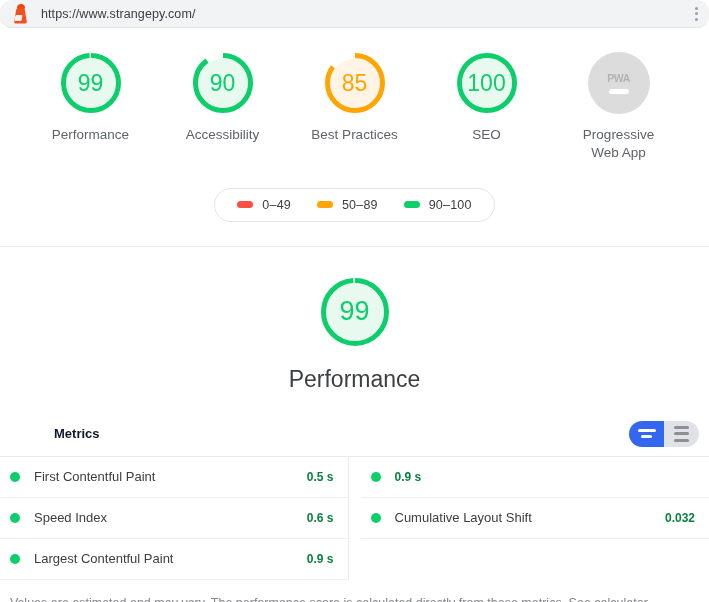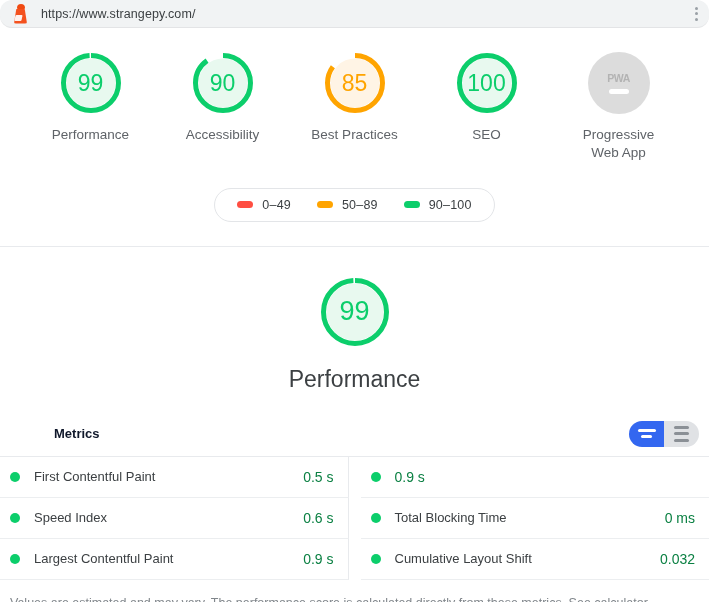--- a/index.html
+++ b/index.html
@@ -241,22 +241,22 @@
     flex: 0 0 auto;
     margin-right: 14px;
   }
   .metric-name {
     font-size: 13px;
     color: #3c4043;
     flex: 1 1 auto;
     white-space: nowrap;
   }
   .metric-value {
-    font-size: 14px;
-    font-weight: 400;
+    font-size: 12px;
+    font-weight: 700;
     white-space: nowrap;
   }
 
   
   .footer {
     padding: 14px 10px 0;
     font-size: 12.5px;
     color: #80868b;
     line-height: 1.5;
   }
@@ -395,25 +395,20 @@
         <span class="metric-value" style="color: rgb(11, 128, 67);">0.9 s</span>
       </div>
     </div>
   <div class="metric-col" id="metrics-right">
       <div class="metric-row">
         <span class="metric-dot" style="background: rgb(12, 206, 107);"></span>
         <span class="metric-value" style="color: rgb(11, 128, 67);">0.9 s</span>
       </div>
       <div class="metric-row">
         <span class="metric-dot" style="background: rgb(12, 206, 107);"></span>
-        <span class="metric-name">Total Blocking Time</span>
-        <span class="metric-value" style="color: rgb(11, 128, 67);">0 ms</span>
-      </div>
-      <div class="metric-row">
-        <span class="metric-dot" style="background: rgb(12, 206, 107);"></span>
         <span class="metric-name">Cumulative Layout Shift</span>
         <span class="metric-value" style="color: rgb(11, 128, 67);">0.032</span>
       </div>
     </div>
 </div>
 
 <div class="footer">
   <span>Values are estimated and may vary. The </span><a href="#">performance score is calculated</a><span> directly from these metrics. </span><a href="#">See calculator.</a>
 </div>
 

